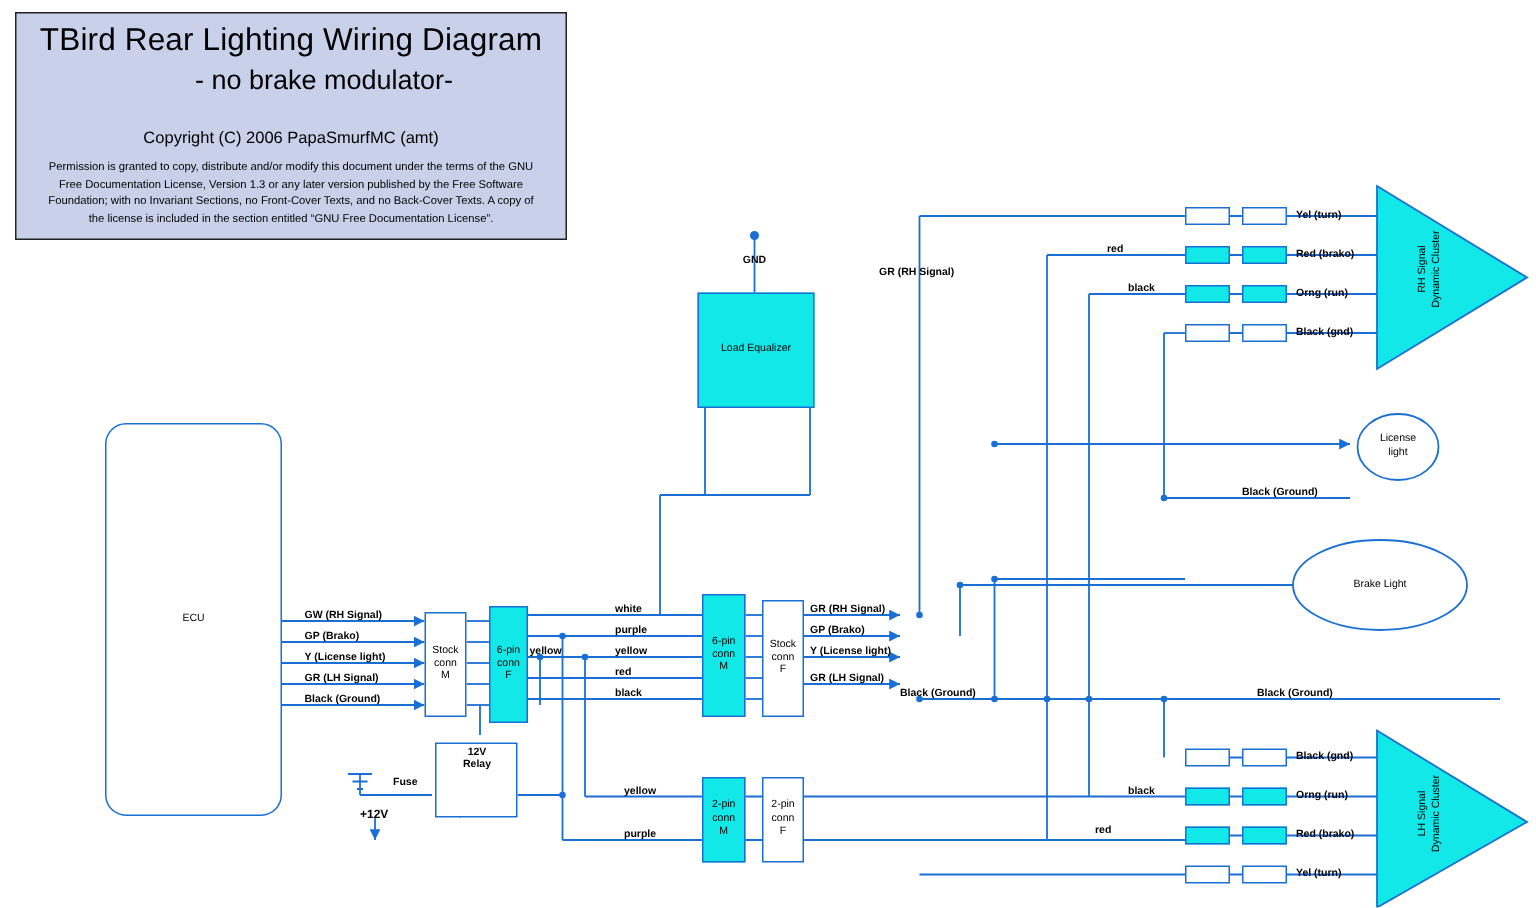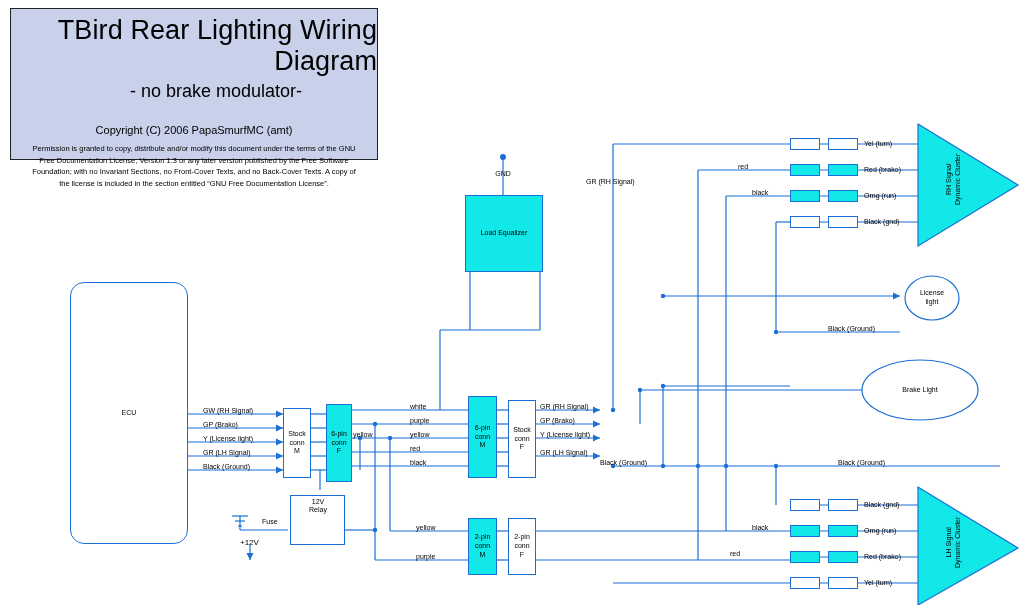--- a/index.html
+++ b/index.html
@@ -13,34 +13,34 @@
   #root{position:absolute;left:0;top:0;width:1024px;height:605px;}
   .svgroot{position:absolute;left:0;top:0;width:1024px;height:605px;}
 
   
   .titlebox{
     position:absolute;left:10px;top:8px;width:368px;height:152px;
     background:#c8d0ea;border:1px solid #222;
     box-sizing:border-box;
   }
   .titlebox .t1{
-    text-align:right;font-size:27px;color:#000;margin-top:6px;letter-spacing:0.1px;
+    text-align:center;font-size:21px;color:#000;margin-top:6px;letter-spacing:0.1px;
   }
   .titlebox .t2{
     text-align:center;font-size:18px;color:#000;margin-top:4px;margin-left:44px;
   }
   .titlebox .t3{
     text-align:center;font-size:11px;color:#000;margin-top:22px;
   }
   .titlebox .lic{
     text-align:center;font-size:7.5px;color:#000;line-height:1.55;margin-top:7px;padding:0 18px;
   }
 
   
-  .lbl{position:absolute;font-size:7px;color:#000;white-space:nowrap;}
+  .lbl{position:absolute;font-size:7px;color:#000;white-space:nowrap;font-weight:bold;}
   .lbl.c{transform:translateX(-50%);}
 
   
   .box{position:absolute;box-sizing:border-box;border:1px solid #1a6fd4;background:#12e8e8;}
   .box.white{background:#ffffff;}
   .boxtext{
     position:absolute;box-sizing:border-box;display:flex;align-items:center;justify-content:center;
     text-align:center;font-size:7px;color:#000;line-height:1.25;white-space:pre-line;
   }
   .ecu{

